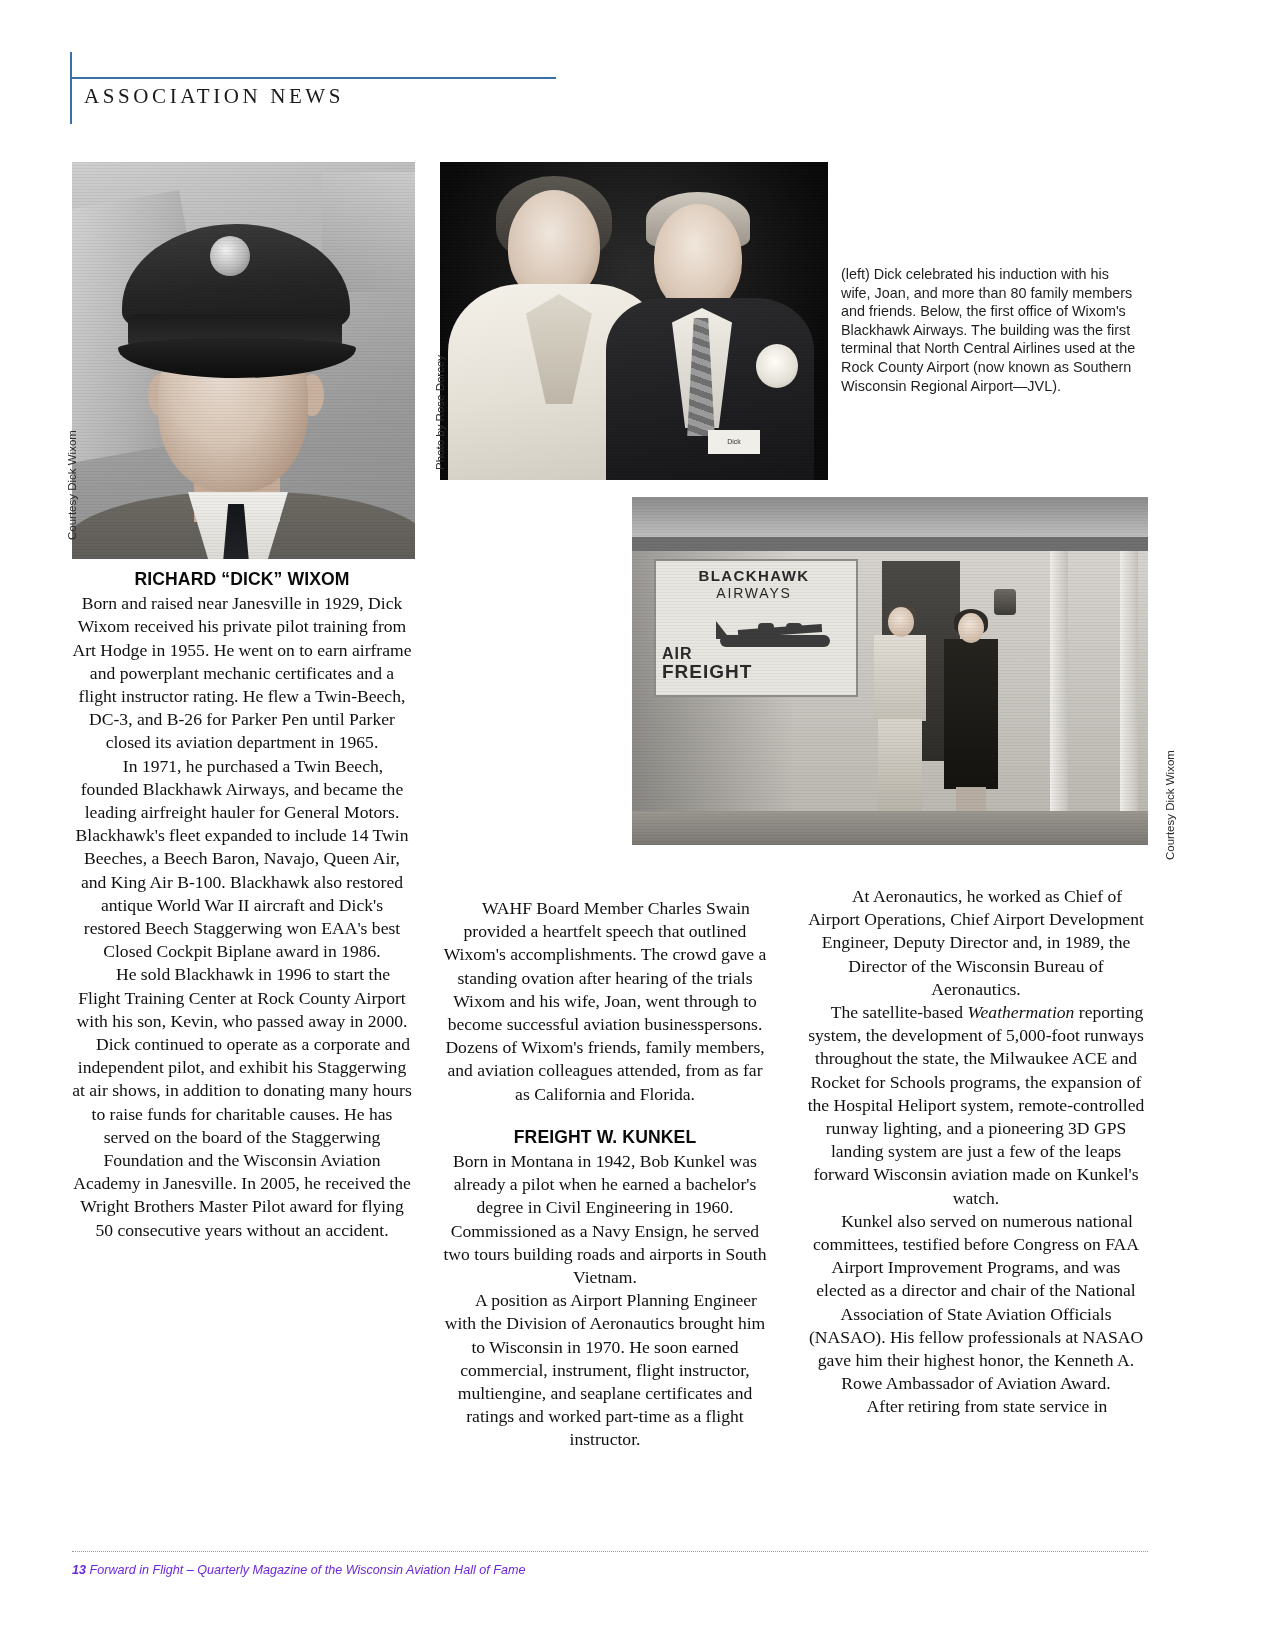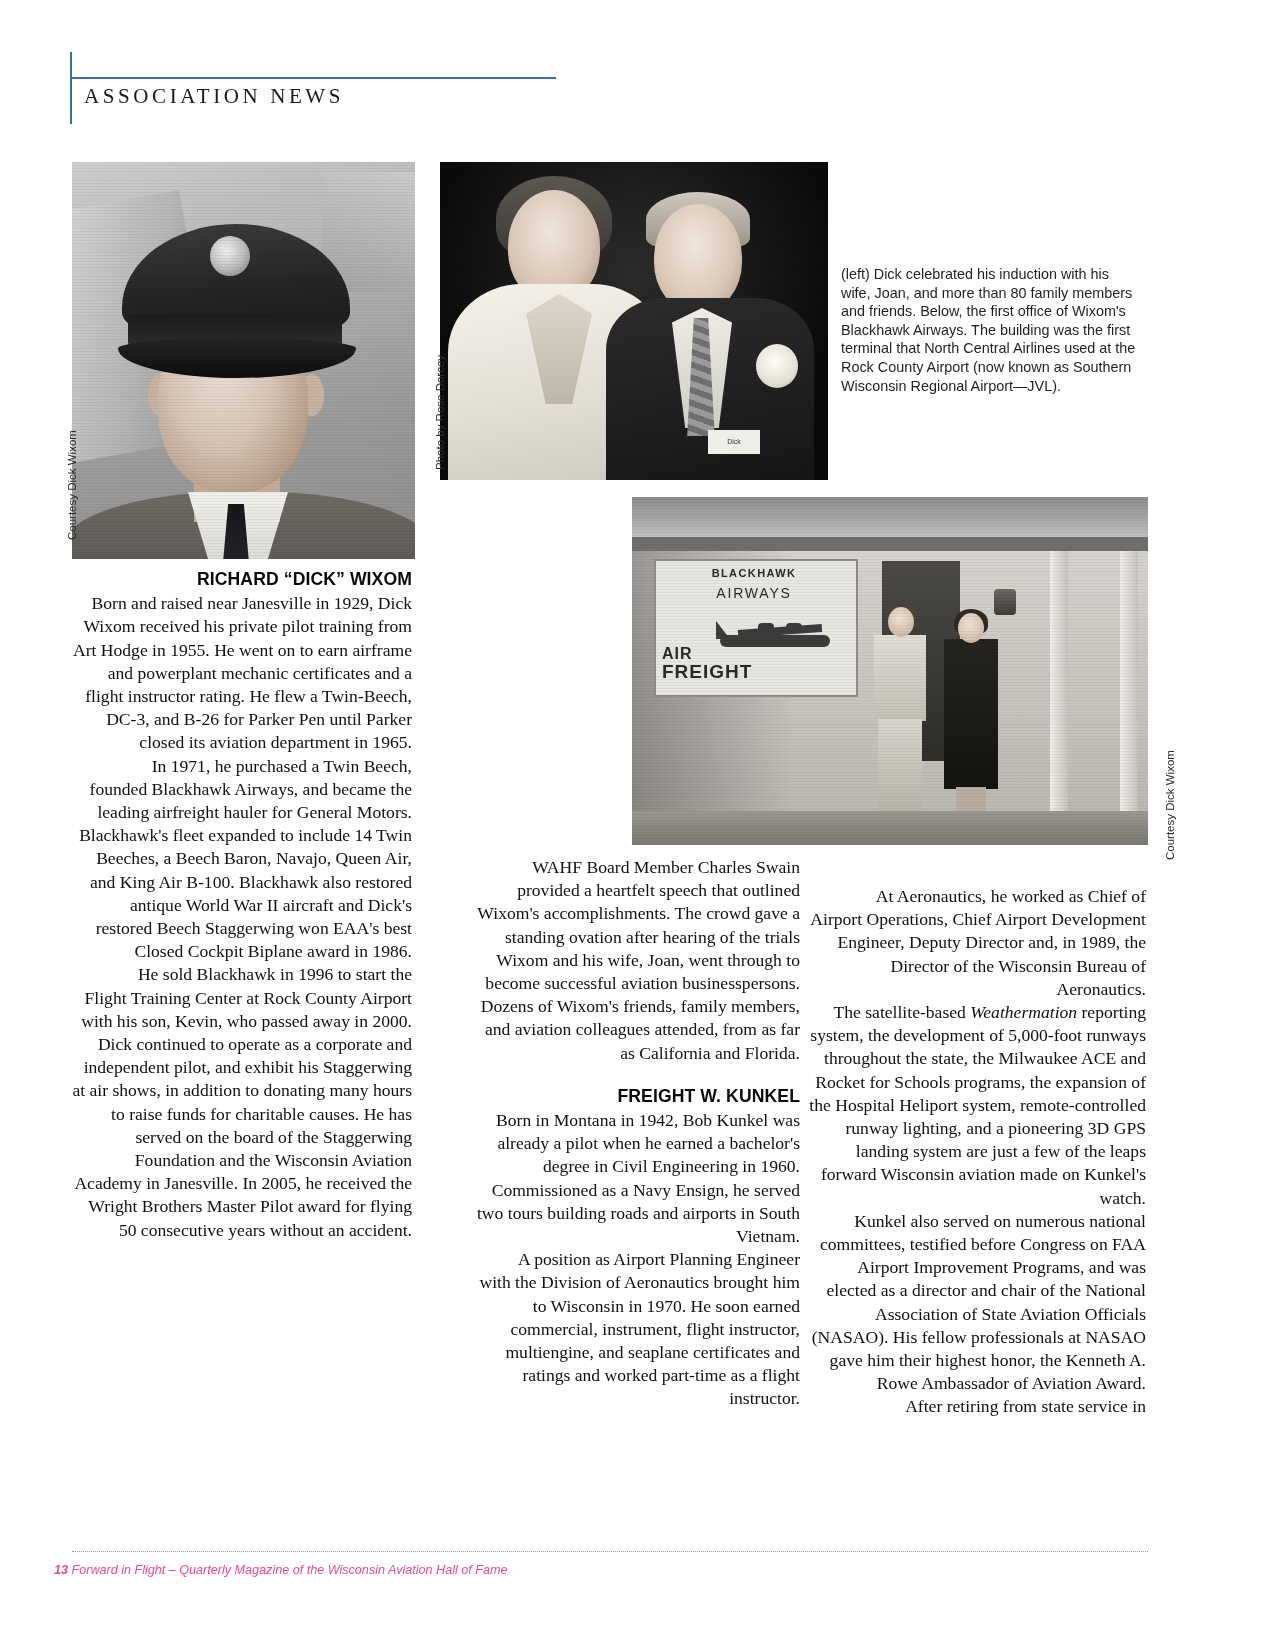--- a/index.html
+++ b/index.html
@@ -106,21 +106,21 @@
   .bp-roofband{position:absolute;left:0;top:0;width:100%;height:46px;
      background:linear-gradient(180deg,#8c8c8c,#c7c7c7);}
   .bp-eave{position:absolute;left:0;top:40px;width:100%;height:14px;background:#6f6f6f;}
   .bp-wall{position:absolute;left:0;top:54px;width:100%;height:294px;
      background:linear-gradient(180deg,#d7d4cf,#b9b6b0);}
   .bp-wall-shade{position:absolute;left:0;top:54px;width:164px;height:294px;
      background:linear-gradient(90deg,rgba(0,0,0,.28),rgba(0,0,0,0));}
   .bp-sign{position:absolute;left:22px;top:62px;width:200px;height:134px;
      background:#e8e6e1;border:2px solid #8f8d88;}
   .bp-sign-t1{position:absolute;left:30px;top:70px;width:184px;text-align:center;
-     font-family:"Liberation Sans",sans-serif;font-weight:bold;font-size:11px;letter-spacing:1.4px;color:#2a2a2a;}
+     font-family:"Liberation Sans",sans-serif;font-weight:bold;font-size:15px;letter-spacing:1.4px;color:#2a2a2a;}
   .bp-sign-t2{position:absolute;left:30px;top:88px;width:184px;text-align:center;
      font-family:"Liberation Sans",sans-serif;font-weight:normal;font-size:14px;letter-spacing:1.8px;color:#2a2a2a;}
   .bp-sign-t3{position:absolute;left:30px;top:148px;
      font-family:"Liberation Sans",sans-serif;font-weight:bold;font-size:16px;letter-spacing:1px;color:#2a2a2a;}
   .bp-sign-t4{position:absolute;left:30px;top:164px;
      font-family:"Liberation Sans",sans-serif;font-weight:bold;font-size:19px;letter-spacing:1px;color:#2a2a2a;}
   .bp-plane{position:absolute;left:78px;top:118px;width:126px;height:46px;}
   .bp-fus{position:absolute;left:10px;top:20px;width:110px;height:12px;border-radius:6px;background:#3c3c3c;}
   .bp-wing{position:absolute;left:28px;top:12px;width:84px;height:8px;background:#3c3c3c;transform:rotate(-4deg);}
   .bp-tail{position:absolute;left:6px;top:6px;width:14px;height:18px;background:#3c3c3c;
@@ -166,41 +166,41 @@
   #credit-right{left:1164px;top:860px;}
 
   
   .caption{
     position:absolute;left:841px;top:265px;width:300px;
     font-family:"Liberation Sans", sans-serif;
     font-size:14.4px;line-height:18.6px;color:#1f1f1f;
   }
 
   
-  .col{position:absolute;font-size:17.6px;line-height:23.2px;color:#101010;text-align:right;}
+  .col{position:absolute;font-size:17.6px;line-height:23.2px;color:#101010;text-align:center;}
   .col p{margin:0;text-indent:22px;}
   .col p.noindent{text-indent:0;}
   .col h3{
     margin:0 0 1px 0;
     font-family:"Liberation Sans", sans-serif;
     font-weight:bold;font-size:17.6px;letter-spacing:.1px;color:#0b0b0b;
   }
   .col h3.spaced{margin-top:20px;}
   .col em{font-style:italic;}
 
   #col-1{left:72px;top:568px;width:340px;}
-  #col-2{left:440px;top:856px;width:330px;margin-left:30px;}
+  #col-2{left:440px;top:897px;width:330px;}
   #col-3{left:806px;top:885px;width:340px;}
 
   
   .footrule{position:absolute;left:72px;top:1551px;width:1076px;height:0;
      border-top:1px dotted #9a9a9a;}
-  .footer{position:absolute;left:54px;top:1563px;
+  .footer{position:absolute;left:72px;top:1563px;
      font-family:"Liberation Sans", sans-serif;
-     font-style:italic;font-size:12.6px;color:#ec4899;white-space:nowrap;}
+     font-style:italic;font-size:12.6px;color:#6d28d9;white-space:nowrap;}
   .footer b{font-style:italic;font-weight:bold;}
 </style>
 </head>
 <body>
 
 <div class="page">
 
   <div class="hdr">
     <div class="hdr-tick"></div>
     <div class="hdr-rule"></div>

